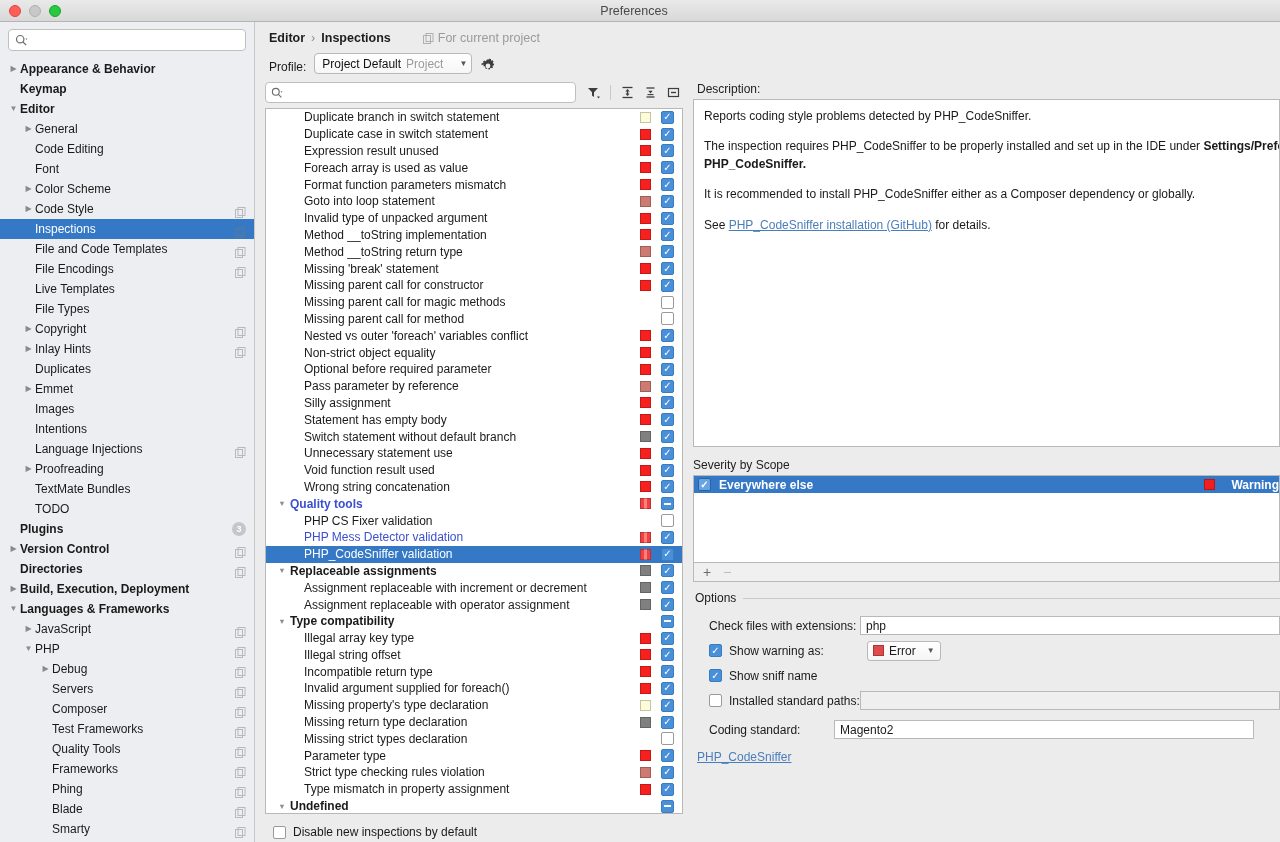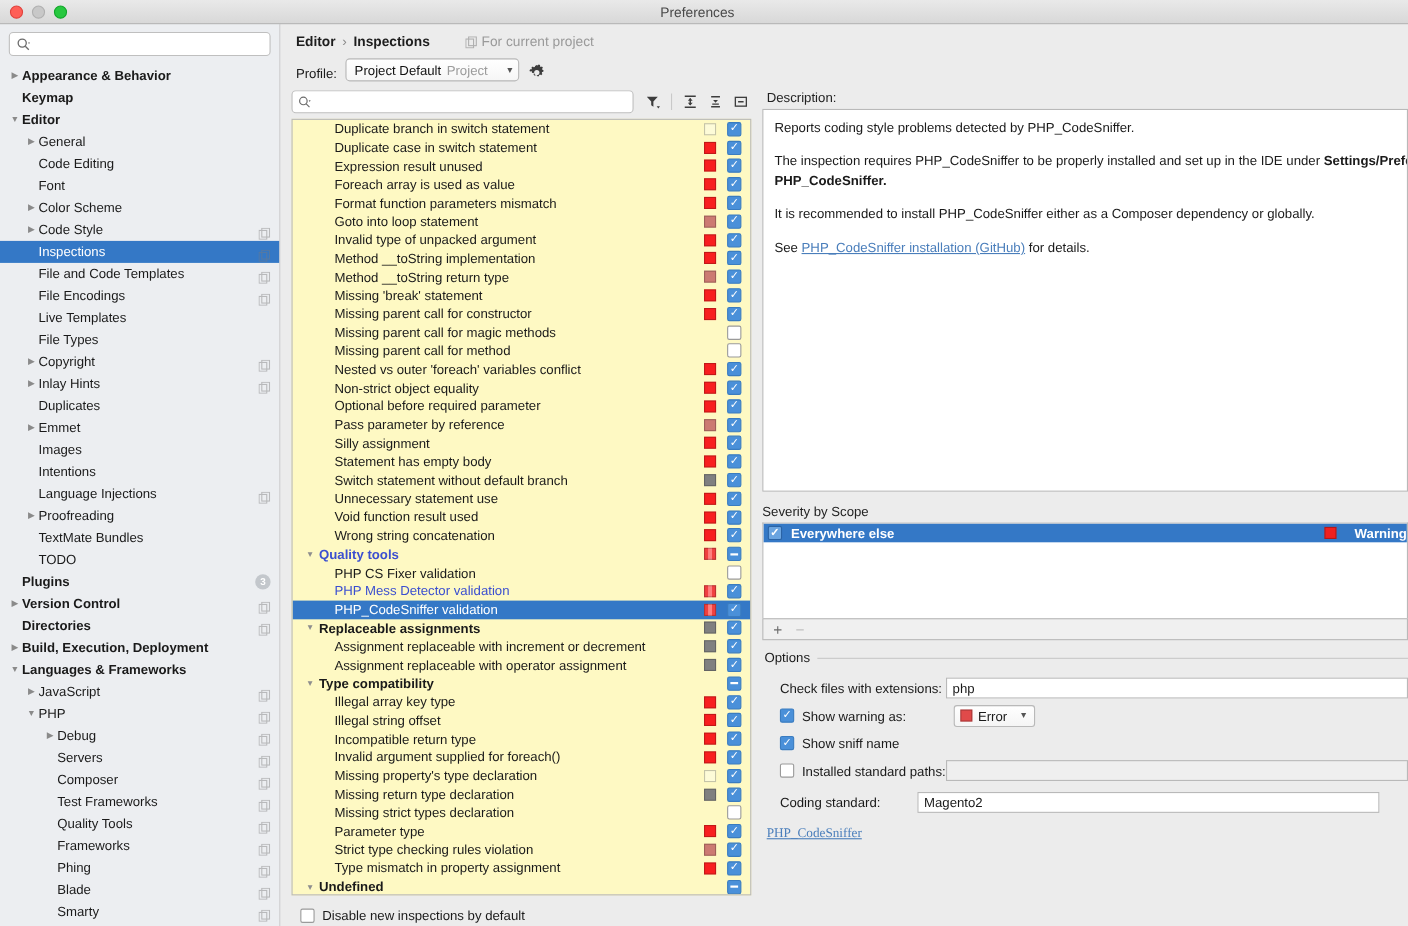--- a/index.html
+++ b/index.html
@@ -159,21 +159,21 @@
   .tb-icons { display: flex; align-items: center; gap: 4px; padding-left: 8px; }
   .tb-btn {
     width: 19px; height: 19px;
     display: flex; align-items: center; justify-content: center;
     cursor: default;
   }
   .tb-sep { width: 1px; height: 15px; background: #c9c9c9; margin: 0 3px; }
 
   #insp-list {
     flex: 1;
-    background: #fef9c3;
+    background: #ffffff;
     border: 1px solid #b9b9b9;
     overflow: hidden;
     position: relative;
   }
   .irow {
     display: flex; align-items: center;
     height: 16.8px;
     white-space: nowrap;
     font-size: 12px;
     cursor: default;
@@ -294,21 +294,21 @@
   .mini-combo {
     height: 20px;
     background: linear-gradient(#ffffff, #f5f5f5);
     border: 1px solid #b9b9b9;
     border-radius: 3px;
     display: flex; align-items: center; gap: 5px;
     padding: 0 5px;
   }
   .mini-combo .mc-swatch { width: 11px; height: 11px; background: #e04a4a; border: 1px solid rgba(0,0,0,.25); }
   .mini-combo .caret { font-size: 8px; color: #555; margin-left: 6px; }
-  .link { color: #4a7ebb; font-size: 12px; padding-left: 4px; font-family: Liberation Serif, serif; }
+  .link { color: #4a7ebb; font-size: 12px; padding-left: 4px; }
 
   .icon-svg { display: block; }
 </style>
 </head>
 <body>
 
 <div id="titlebar">
   <div id="traffic">
     <div class="light red"></div>
     <div class="light yellow"></div>

